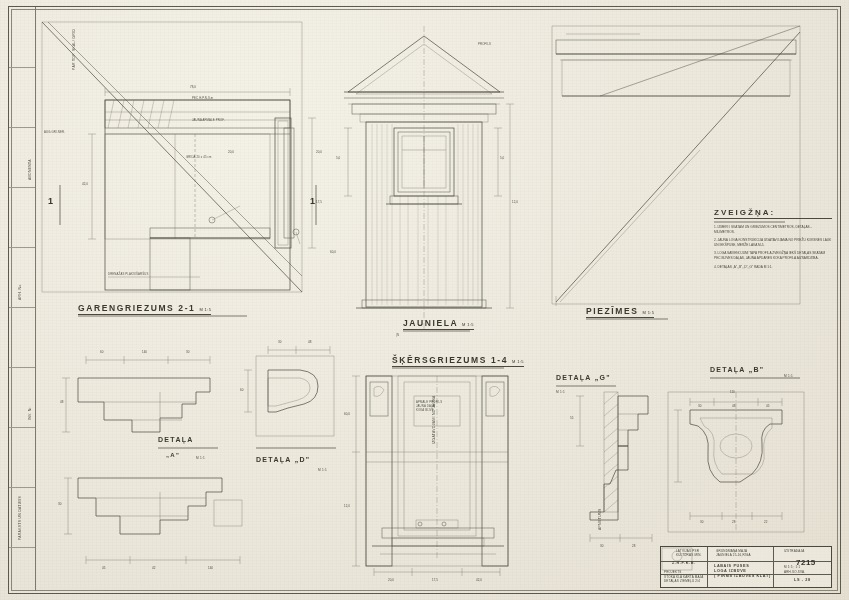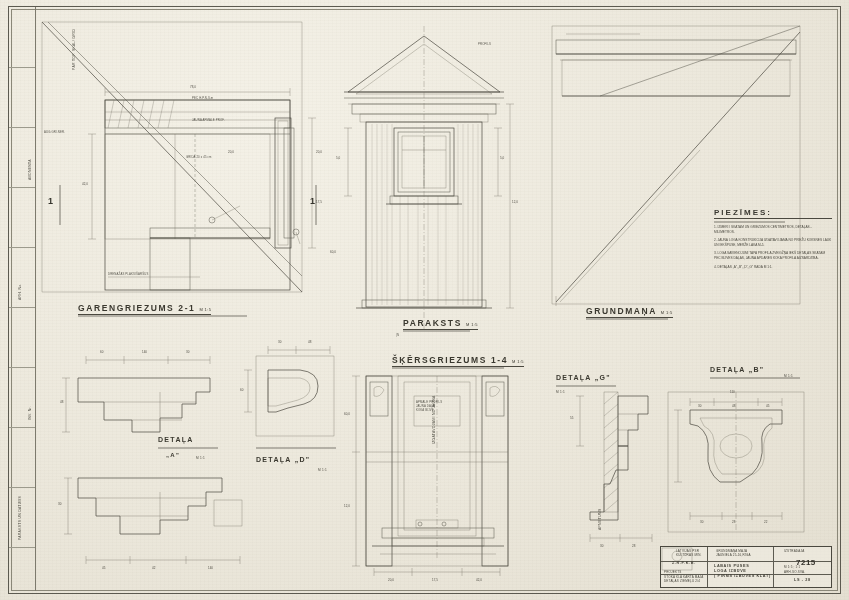--- a/index.html
+++ b/index.html
@@ -404,26 +404,26 @@
 
   <div class="num lbl" style="left:48px;top:196px;">1</div>
   <div class="num lbl" style="left:310px;top:196px;">1</div>
 
   <div class="lbl title" style="left:78px;top:303px;">
     <span>GARENGRIEZUMS 2-1</span>
     <span class="scale">M 1:5</span>
   </div>
 
   <div class="lbl title" style="left:403px;top:318px;">
-    <span>PARAKSTS</span>
+    <span>JAUNIELA</span>
     <span class="scale">M 1:5</span>
   </div>
 
   <div class="lbl title" style="left:586px;top:306px;">
-    <span>GRUNDMAŅA</span>
+    <span>PIEZĪMES</span>
     <span class="scale">M 1:5</span>
   </div>
 
   <div class="lbl title" style="left:392px;top:355px;">
     <span>ŠĶĒRSGRIEZUMS 1-4</span>
     <span class="scale">M 1:5</span>
   </div>
 
   <div class="lbl sub" style="left:158px;top:436px;">DETAĻA</div>
   <div class="lbl sub" style="left:166px;top:452px;font-size:6px;">„A"</div>
@@ -487,21 +487,21 @@
   <div class="tiny2 lbl" style="left:192px;top:118px;">JAUNA  APMALE  PROF.</div>
   <div class="tiny2 lbl" style="left:44px;top:130px;">AUG.GRI.NER.</div>
   <div class="v-text" style="left:72px;top:70px;">PĀR TOP. SKAL/ GRID</div>
   <div class="tiny2 lbl" style="left:478px;top:42px;">PROFILS</div>
   <div class="v-text" style="left:432px;top:444px;">IZGATAVOJAMI NO JAUNA</div>
   <div class="tiny2 lbl" style="left:416px;top:400px;">APMALE PROFILS<br>JAUNĀ DAĻA<br>KOKA BLĪVE</div>
   <div class="v-text" style="left:598px;top:530px;">APMETUMS</div>
   <div class="tiny2 lbl" style="left:396px;top:333px;">|N</div>
 
   <div class="notes" style="left:714px;top:208px;width:118px;">
-    <div class="h">PIEZĪMES:</div>
+    <div class="h">ZVEIGŽŅA:</div>
     <ol>
       <li>1.  IZMĒRI I SKATĀM UN GRIEZUMOS CENTIMETROS, DETAĻĀS - MILIMETROS.</li>
       <li>2.  JAUNĀ LOGA KONSTRUKCIJA IZGATAVOJAMA NO PRIEŽU KOKSNES LAUK UN IEKŠPUSĒ, MERŽE LAKA M-5.</li>
       <li>3.  LOGA SAVIENOJUMI TAPA PROFILA ZVEIGŽŅA IEKŠ DETAĻAS SKATĀM PĒC BLĪVES DAĻAS, JAUNĀ APDARES KOKA PROFILA AIZSARDZĪBA.</li>
       <li>4.  DETAĻAS „A",„B",„D",„G" RĀDA M 1:1.</li>
     </ol>
   </div>
 
   <div class="tb" style="left:660px;top:546px;width:170px;height:40px;">
     <div class="c" style="left:46px;top:0;"></div>

